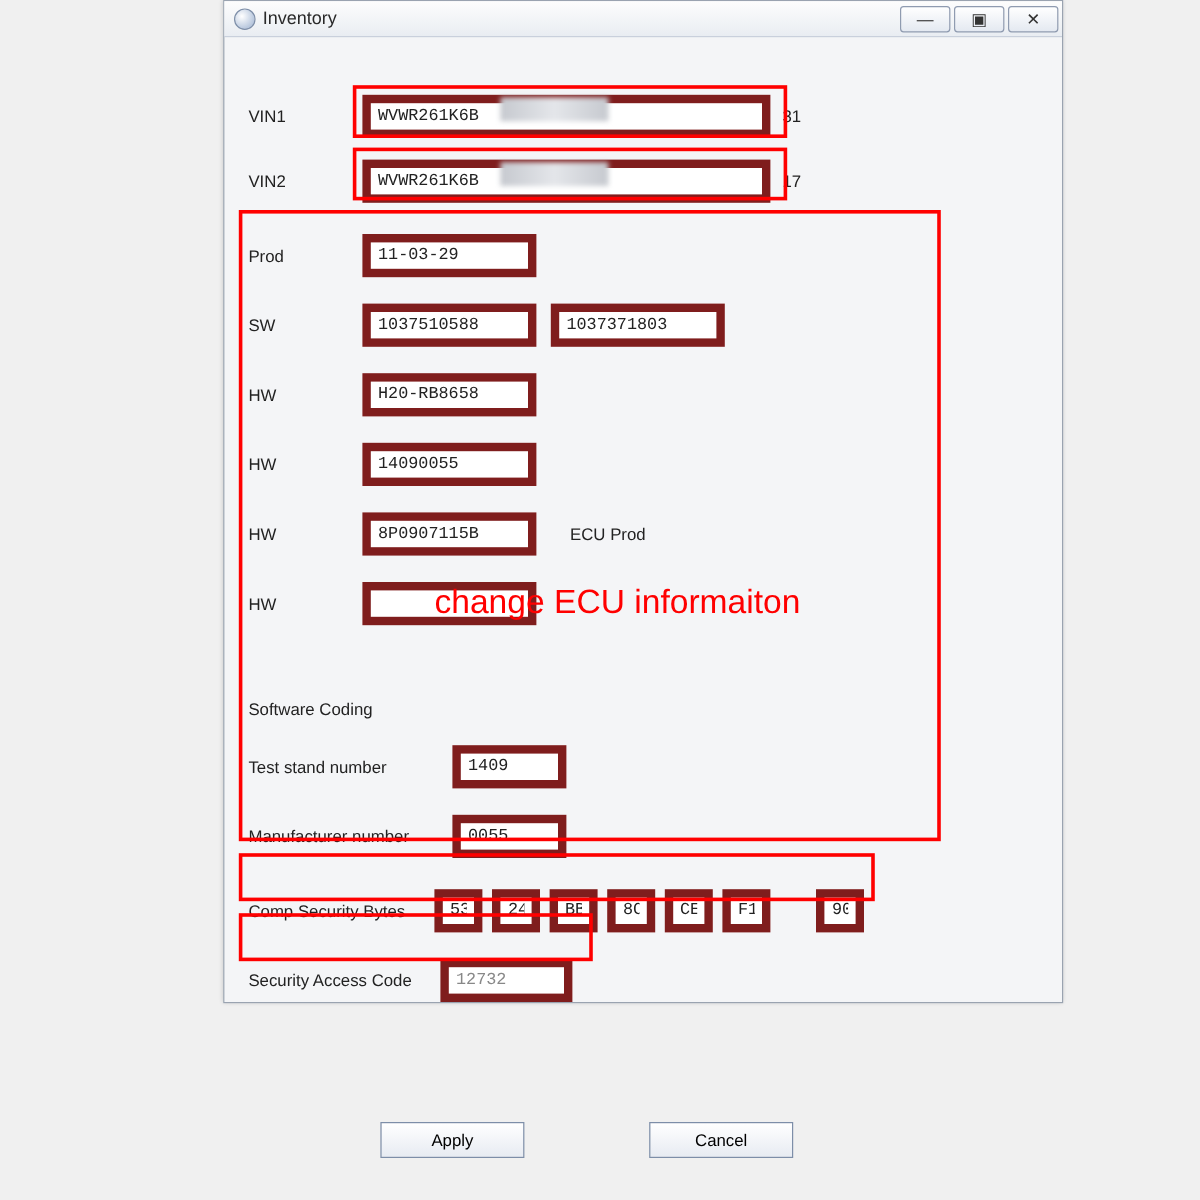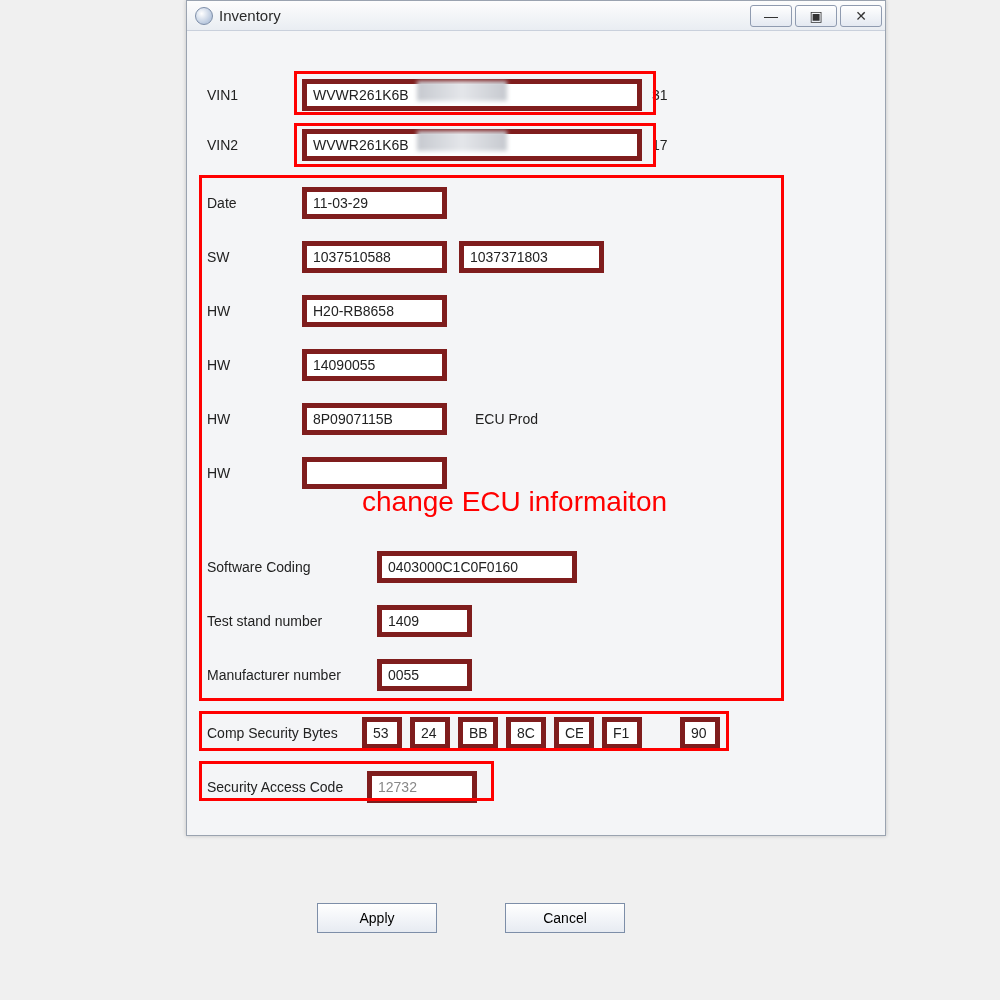--- a/index.html
+++ b/index.html
@@ -57,24 +57,24 @@
     align-items: center;
     margin-bottom: 18px;
     position: relative;
   }
   .label {
     width: 95px;
     color: #222;
   }
   input[type=text] {
     height: 26px;
-    border: 5px solid #7f1d1d;
+    border: 7px solid #7f1d1d;
     background: #fff;
     padding: 11px 6px;
-    font-family: Liberation Sans, sans-serif;
+    font-family: Liberation Mono, monospace;
     font-size: 14px;
     color: #222;
   }
   .wide { width: 340px; }
   .med  { width: 145px; }
   .short { width: 95px; }
   .byte { width: 40px; margin-right: 8px; }
   .suffix { margin-left: 10px; color:#222; }
   .ecu-label { margin-left: 28px; color:#222; }
   .red-box {
@@ -90,21 +90,21 @@
   .btn {
     width: 120px; height: 30px;
     border: 1px solid #7d8ea8;
     background: linear-gradient(#fff,#e7ebf2);
     cursor: pointer;
     font-family: inherit;
     font-size: 14px;
   }
   .button-row {
     display: flex;
-    gap: 68px;
+    gap: 104px;
     margin-left: 110px;
     margin-top: 100px;
   }
   .obscure {
     position: relative;
   }
   .obscure::after {
     content:"";
     position:absolute;
     left:115px; top:2px; width:90px; height:20px;
@@ -145,21 +145,21 @@
     <div class="row">
       <span class="label">VIN2</span>
       <span class="obscure" style="position:relative;">
         <input type="text" class="wide" value="WVWR261K6B" style="">
       </span>
       <span class="suffix">17</span>
     </div>
     <div class="red-box" style="left:107px; top:92px; width:362px; height:44px;"></div>
 
     <div class="row" style="margin-top:26px;">
-      <span class="label">Date</span>
+      <span class="label">Prod</span>
       <input type="text" class="med" value="11-03-29" style="">
     </div>
 
     <div class="row" style="margin-top:22px;">
       <span class="label">SW</span>
       <input type="text" class="med" value="1037510588" style="">
       <input type="text" class="med" style="margin-left: 12px;" value="1037371803">
     </div>
 
     <div class="row" style="margin-top:22px;">
@@ -180,21 +180,20 @@
 
     <div class="row" style="margin-top:22px;">
       <span class="label">HW</span>
       <input type="text" class="med" value="" style="">
     </div>
 
     <div class="annotation" style="left:175px; top:455px;">change ECU informaiton</div>
 
     <div class="row" style="margin-top:62px;">
       <span class="label" style="width:170px;">Software Coding</span>
-      <input type="text" style="width: 200px;" value="0403000C1C0F0160">
     </div>
 
     <div class="row" style="margin-top:22px;">
       <span class="label" style="width:170px;">Test stand number</span>
       <input type="text" class="short" value="1409" style="">
     </div>
 
     <div class="row" style="margin-top:22px;">
       <span class="label" style="width:170px;">Manufacturer number</span>
       <input type="text" class="short" value="0055" style="">

